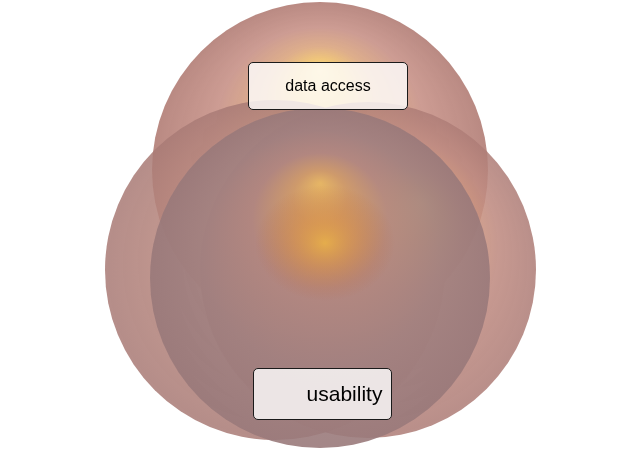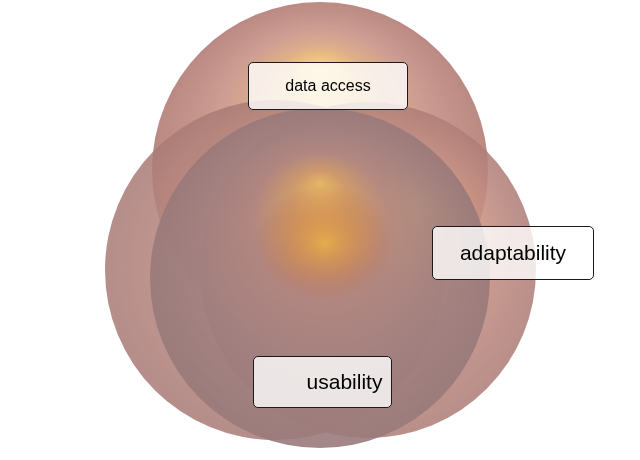--- a/index.html
+++ b/index.html
@@ -59,21 +59,21 @@
   }
   #box-adaptability {
     left: 432px;
     top: 226px;
     width: 162px;
     height: 54px;
     font-size: 21px;
   }
   #box-usability {
     left: 253px;
-    top: 356px;
+    top: 368px;
     width: 139px;
     height: 52px;
     font-size: 21px;
     padding-left: 44px;
   }
 </style>
 </head>
 <body>
 
 <div id="canvas">
@@ -127,21 +127,18 @@
     </g>
 
     <ellipse cx="325" cy="243" rx="70" ry="58" fill="url(#coreGlow)"></ellipse>
   </svg>
 
   <div class="label-box" id="box-data-access">
     <span class="label-text">data access</span>
   </div>
 
 
-  <div class="label-box" id="box-adaptability">
-    <span class="label-text">adaptability</span>
-  </div>
 
   <div class="label-box" id="box-usability">
     <span class="label-text">usability</span>
   </div>
 
 </div>
 
 </body></html>

